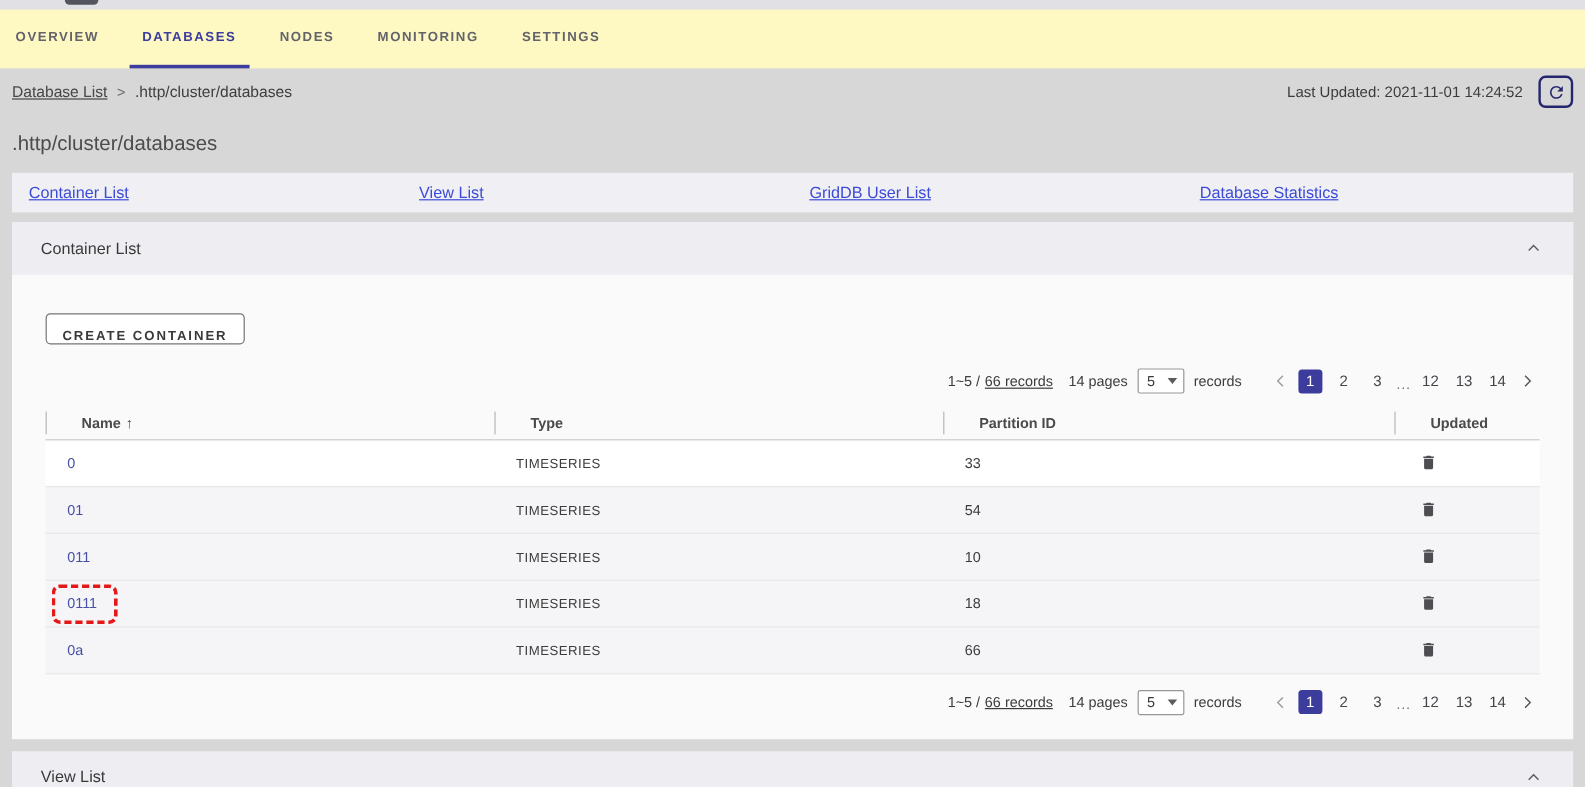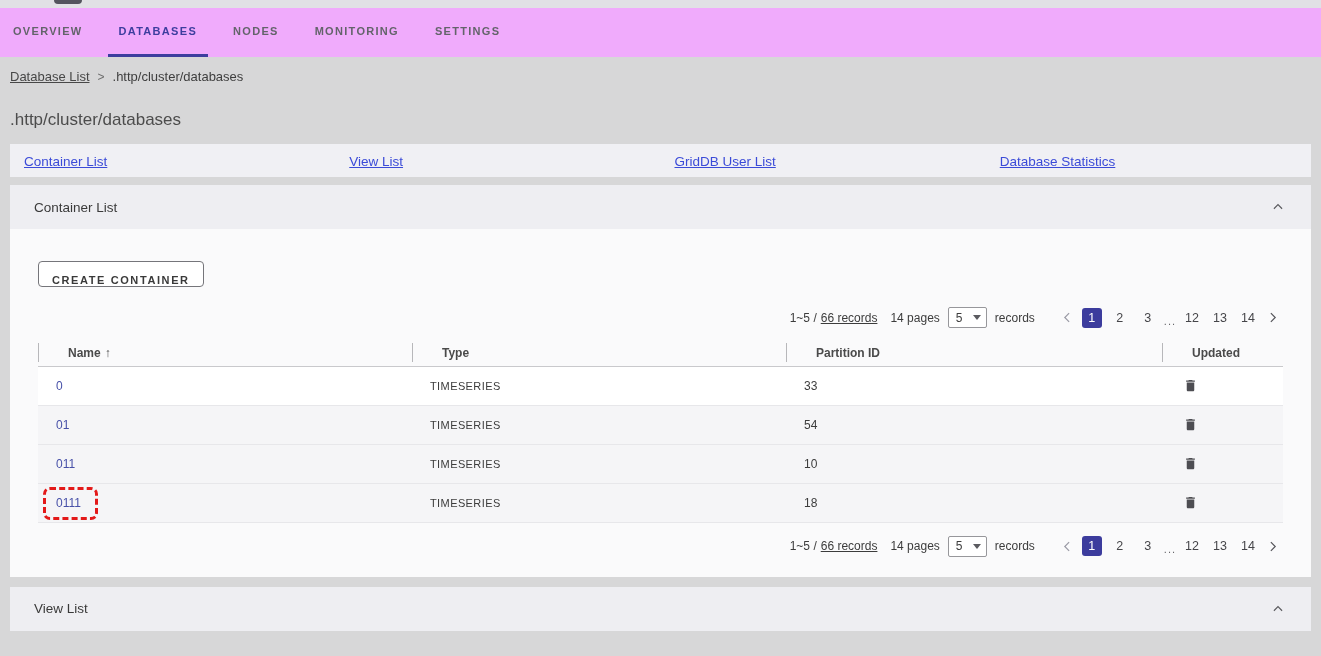--- a/index.html
+++ b/index.html
@@ -1,20 +1,20 @@
 <!DOCTYPE html>
 <html><head>
 <meta charset="utf-8">
 <style>
   * { margin:0; padding:0; box-sizing:border-box; }
   html,body { width:1321px; height:656px; overflow:hidden; }
   body { font-family:"Liberation Sans", sans-serif; background:#d7d7d8; position:relative; }
 
   
-  .topbar { position:relative; height:57px; background:#f0abfc; }
+  .topbar { position:relative; height:57px; background:#fef9c3; }
   .top-strip { height:8px; background:#e1e1e5; }
   .logo-sliver { position:absolute; top:0; left:54px; width:28px; height:4px; background:#54545e; border-radius:0 0 9px 9px; }
   .nav { display:flex; align-items:stretch; height:49px; padding-left:2px; }
   .nav-tab { display:flex; align-items:center; padding:0 11px; font-size:11px; font-weight:700; letter-spacing:1.3px; color:#63636a; cursor:pointer; border-bottom:3px solid transparent; margin-right:14px; }
   .nav-tab.active { color:#3d3d9e; border-bottom-color:#3d3d9e; }
 
   
   .crumb-row { height:39px; display:flex; align-items:center; justify-content:space-between; padding:0 10px; }
   .crumb-left { display:flex; align-items:center; font-size:13px; color:#3e3e3e;justify-content:space-between; }
   .crumb-link { color:#474747; text-decoration:underline; cursor:pointer; }
@@ -94,20 +94,30 @@
     <div class="nav-tab">MONITORING</div>
     <div class="nav-tab">SETTINGS</div>
   </div>
 </div>
 
 <div class="crumb-row">
   <div class="crumb-left">
     <span class="crumb-link">Database List</span>
     <span class="crumb-sep">&gt;</span>
     <span>.http/cluster/databases</span>
+  </div>
+  <div class="crumb-right">
+    <span class="last-updated">Last Updated: 2021-11-01 14:24:52</span>
+    <button class="refresh-btn">
+      <span style="display:flex;">
+        <svg width="16" height="16" viewBox="0 0 24 24">
+            <path fill="#26266e" d="M17.65 6.35A7.95 7.95 0 0 0 12 4c-4.42 0-7.99 3.58-7.99 8s3.57 8 7.99 8c3.73 0 6.84-2.55 7.73-6h-2.08a5.99 5.99 0 0 1-5.65 4c-3.31 0-6-2.69-6-6s2.69-6 6-6c1.66 0 3.14.69 4.22 1.78L13 11h7V4l-2.35 2.35z"></path>
+          </svg>
+      </span>
+    </button>
   </div>
 </div>
 
 <div class="page-title-row">
   <div class="page-title">.http/cluster/databases</div>
 </div>
 
 <div class="links-panel">
   <div class="link-col"><span class="quick-link">Container List</span></div>
   <div class="link-col"><span class="quick-link">View List</span></div>
@@ -232,20 +242,34 @@
           <td>
               <button class="trash-btn">
                 <span style="display:flex;">
                   <svg width="15" height="17" viewBox="0 0 24 24">
                     <path fill="#4d4d52" d="M6 19c0 1.1.9 2 2 2h8c1.1 0 2-.9 2-2V7H6v12zM19 4h-3.5l-1-1h-5l-1 1H5v2h14V4z"></path>
                   </svg>
                 </span>
               </button>
             </td>
         </tr>
+        <tr class="row-gray">
+          <td><a class="name-link">0a</a></td>
+          <td><span class="type-txt">TIMESERIES</span></td>
+          <td><span>66</span></td>
+          <td>
+              <button class="trash-btn">
+                <span style="display:flex;">
+                  <svg width="15" height="17" viewBox="0 0 24 24">
+                    <path fill="#4d4d52" d="M6 19c0 1.1.9 2 2 2h8c1.1 0 2-.9 2-2V7H6v12zM19 4h-3.5l-1-1h-5l-1 1H5v2h14V4z"></path>
+                  </svg>
+                </span>
+              </button>
+            </td>
+        </tr>
       </tbody>
     </table>
 
     <div class="pagi bottom">
       <span class="range">1~5 /</span>
       <span class="records-link">66 records</span>
       <span class="pages-count">14 pages</span>
       <span class="size-select">
         <span>5</span>
         <span class="caret"></span>

